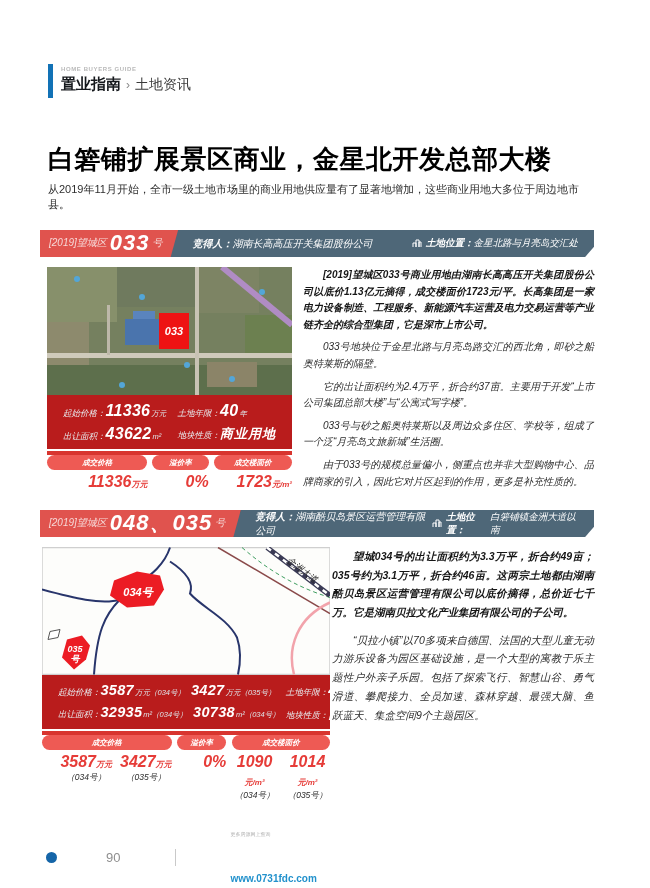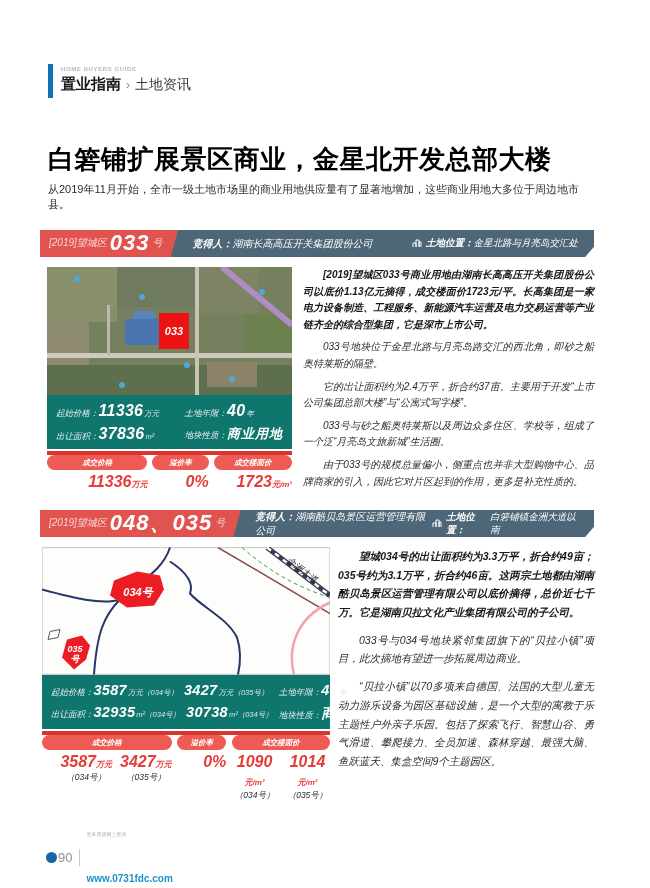--- a/index.html
+++ b/index.html
@@ -39,24 +39,24 @@
               display:flex; align-items:center; }
   .loc-icon { display:inline-flex; margin-right:4px; }
   .loc-label { font-weight:bold; }
   
   .sec-body { display:flex; margin-top:10px; }
   .left-col { flex:none; }
   #sec1 .left-col { width:245px; margin-left:7px; }
   #sec2 .left-col { width:288px; margin-left:2px; }
   .right-col { flex:1; }
   #sec1 .right-col { margin-left:11px; }
-  #sec2 .right-col { margin-left:8px; }
+  #sec2 .right-col { margin-left:2px; }
   .map { display:block; width:100%; height:128px; }
   
-  .info-box { background:#0f766e; padding:7px 9px 6px; }
+  .info-box { background:#b91c1c; padding:7px 16px 6px; }
   .info-grid { display:grid; row-gap:5px; }
   #sec1 .info-grid { grid-template-columns:1.35fr 1fr; }
   #sec2 .info-grid { grid-template-columns:1.9fr 1fr; }
   .info-item { display:flex; align-items:baseline; white-space:nowrap; }
   .info-label { font-size:8.5px; color:#e8edf0; }
   .info-value { font-size:16px; font-weight:800; color:#fff; letter-spacing:.3px; }
   #sec2 .info-value { font-size:14.5px; }
   .info-value.word { font-size:13px; letter-spacing:1px; }
   .info-unit { font-size:7.5px; color:#dfe6ea; margin-left:1px; margin-right:6px; }
   .red-bar { height:4px; background:#d8352f; margin-top:2px; }
@@ -70,21 +70,21 @@
   .stat-vals { display:flex; justify-content:flex-end; gap:8px; margin-top:3px; }
   .stat-num { font-size:16px; font-weight:800; color:#e63c38; }
   .stat-unit { font-size:8px; font-weight:bold; color:#e63c38; }
   .stat-note { font-size:8.5px; color:#2b2b2b; margin-top:1px; }
   
   .para { text-align:justify; text-indent:2em; color:#2b2b2b; }
   #sec1 .para { font-size:10px; line-height:1.66; margin-bottom:6px; }
   #sec2 .para { font-size:10.5px; line-height:1.78; margin-bottom:9px; }
   .para.lead { font-weight:bold; color:#161616; }
   
-  .footer { position:absolute; left:46px; top:831px; display:flex; align-items:center; }
+  .footer { position:absolute; left:46px; top:831px; display:flex; align-items:center;gap:48px; }
   .page-dot { width:11px; height:11px; border-radius:50%; background:#1565a8; margin-right:1px; }
   .page-num { font-size:13px; color:#8f8f8f; }
   .f-divider { width:1px; height:17px; background:#c9c9c9; margin:0 6px 0 7px; }
   .f-note { font-size:5px; color:#b0b0b0; }
   .f-url { font-size:10px; font-weight:bold; color:#2191cc;margin-top:36px; }
 </style>
 </head>
 <body>
 
 <div class="page">
@@ -160,21 +160,21 @@
               <span class="info-value">11336</span>
               <span class="info-unit">万元</span>
             </div>
             <div class="info-item">
               <span class="info-label">土地年限：</span>
               <span class="info-value">40</span>
               <span class="info-unit">年</span>
             </div>
             <div class="info-item">
               <span class="info-label">出让面积：</span>
-              <span class="info-value">37836</span>
+              <span class="info-value">43622</span>
               <span class="info-unit">m²</span>
             </div>
             <div class="info-item">
               <span class="info-label">地块性质：</span>
               <span class="info-value word">商业用地</span>
             </div>
           </div>
         </div>
         <div class="red-bar"></div>
 
@@ -321,21 +321,20 @@
                 <span class="stat-num">1014</span><span class="stat-unit">元/m²</span>
                 <div class="stat-note">（035号）</div>
               </div>
             </div>
           </div>
         </div>
       </div>
 
       <div class="right-col">
         <p class="para lead">望城034号的出让面积约为3.3万平，折合约49亩；035号约为3.1万平，折合约46亩。这两宗土地都由湖南酷贝岛景区运营管理有限公司以底价摘得，总价近七千万。它是湖南贝拉文化产业集团有限公司的子公司。</p>
-        <p class="para">033号与034号地块紧邻集团旗下的“贝拉小镇”项目，此次摘地有望进一步拓展周边商业。</p>
         <p class="para">“贝拉小镇”以70多项来自德国、法国的大型儿童无动力游乐设备为园区基础设施，是一个大型的寓教于乐主题性户外亲子乐园。包括了探索飞行、智慧山谷、勇气滑道、攀爬接力、全员加速、森林穿越、最强大脑、鱼跃蓝天、集盒空间9个主题园区。</p>
       </div>
     </div>
   </div>
 
   <div class="footer">
     <span class="page-dot"></span>
     <span class="page-num">90</span>
     <span class="f-divider"></span>
     <span>

